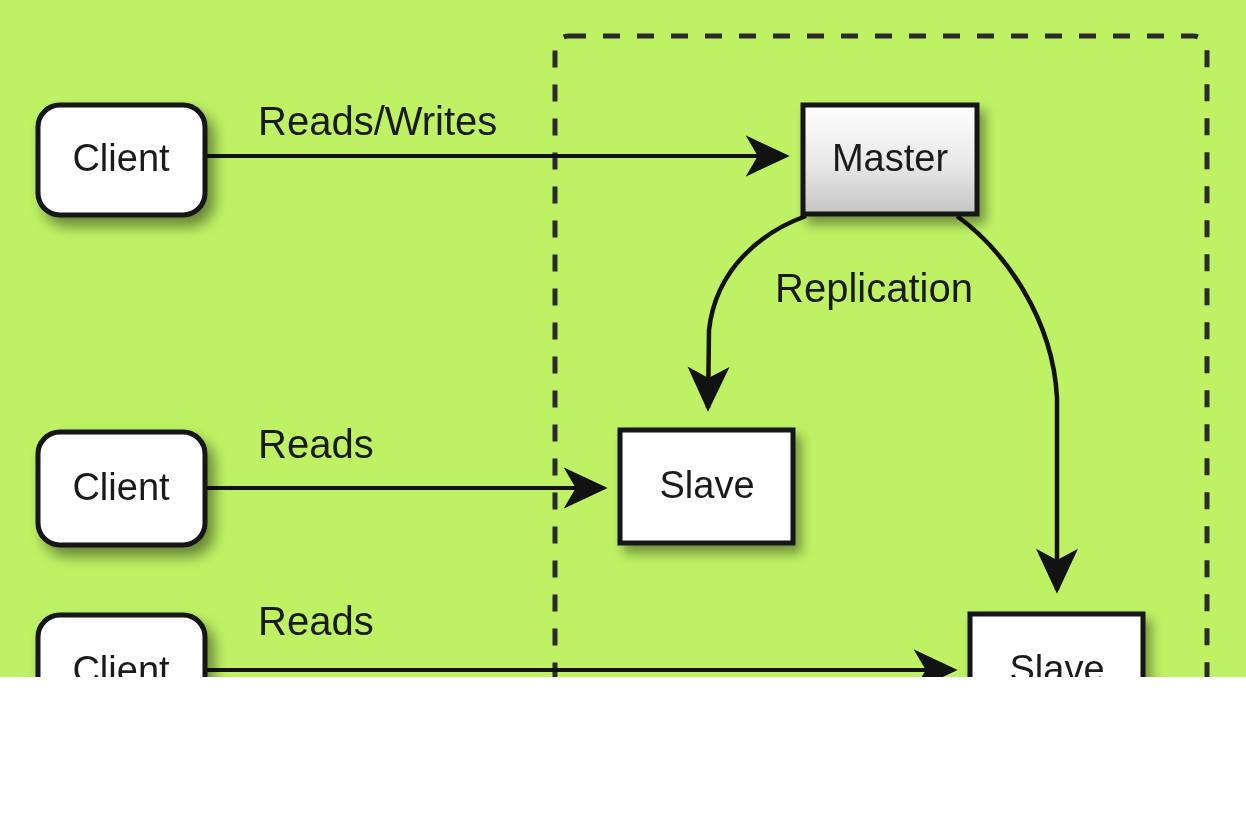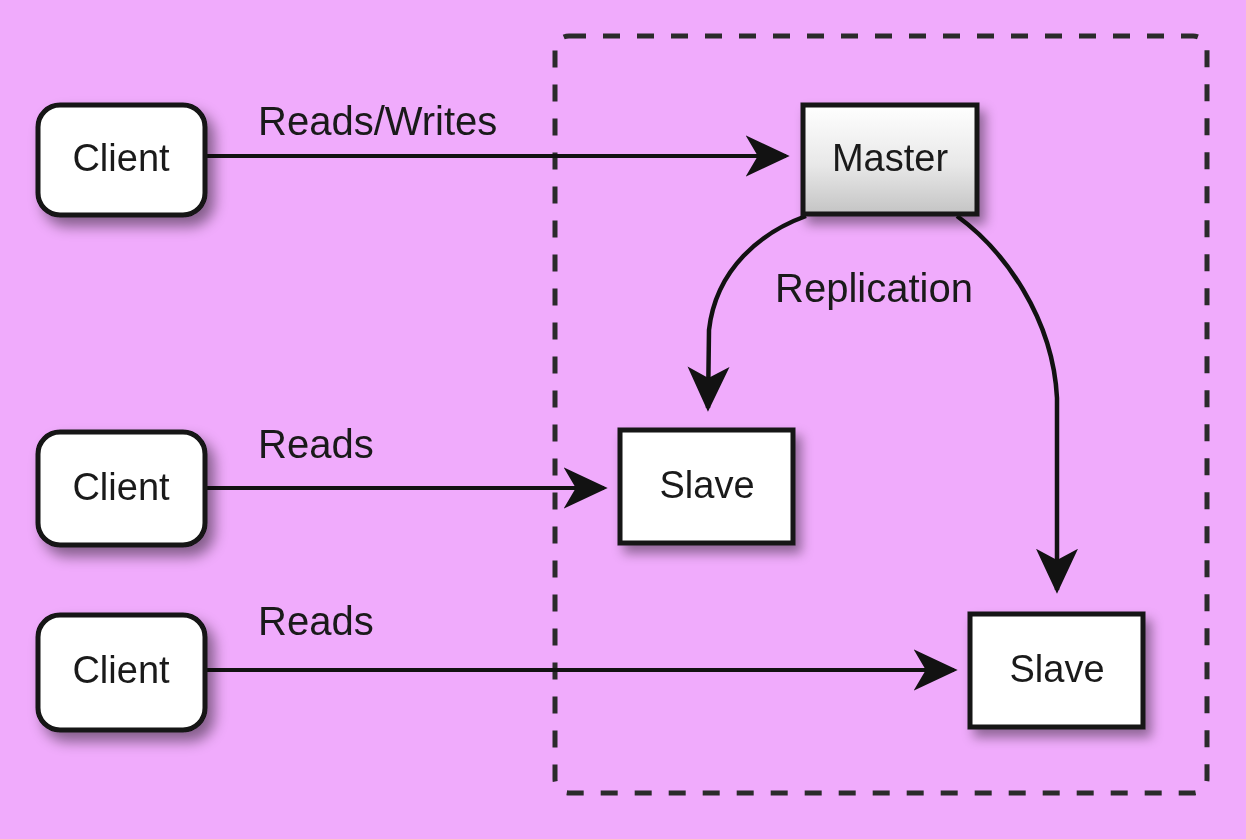--- a/index.html
+++ b/index.html
@@ -6,22 +6,22 @@
     margin: 0;
     padding: 0;
     background: #ffffff;
   }
   body {
     font-family: "Liberation Sans", sans-serif;
   }
   #diagram-root {
     position: relative;
     width: 1246px;
-    height: 839px;
-    background: #f0abfc;
+    height: 677px;
+    background: #bef264;
     overflow: hidden;
   }
   #diagram-svg {
     position: absolute;
     left: 0;
     top: 0;
     width: 1246px;
     height: 839px;
   }
   .node-label {

